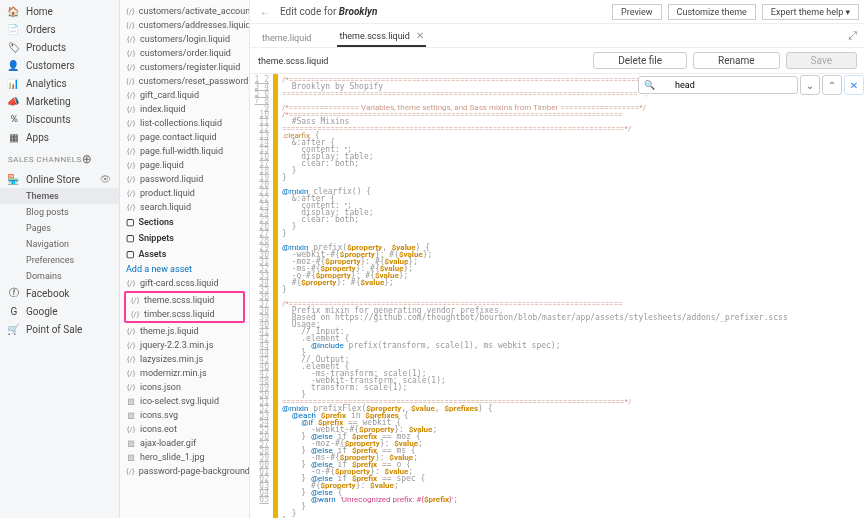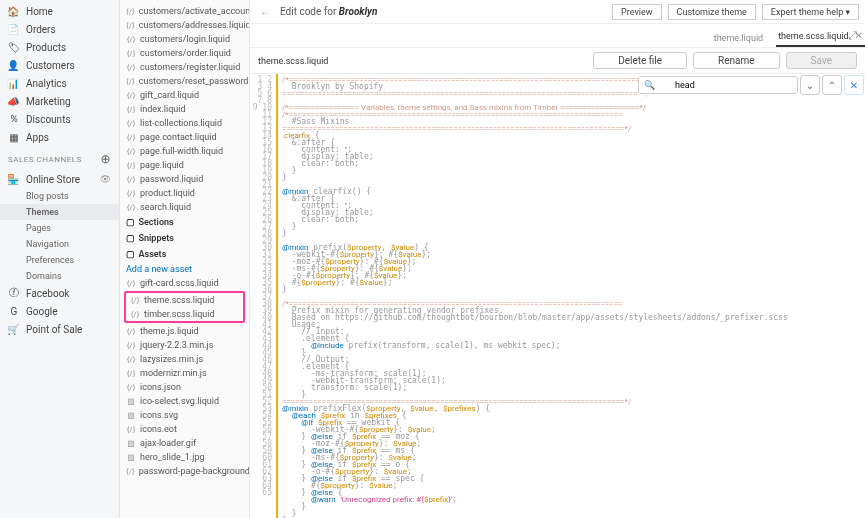--- a/index.html
+++ b/index.html
@@ -2,52 +2,52 @@
 <html><head>
 <meta charset="utf-8">
 <style>
 * { margin: 0; padding: 0; box-sizing: border-box; font-family: -apple-system, BlinkMacSystemFont, "Segoe UI", Roboto, sans-serif; }
 body { width: 865px; height: 518px; overflow: hidden; background: #fff; font-size: 10px; color: #333; display: flex; }
 .left-nav { width: 120px; background: #f5f6f7; border-right: 1px solid #e1e3e5; display: flex; flex-direction: column; padding-top: 2px; }
 .nav-item { display: flex; align-items: center; padding: 3px 8px; gap: 6px; cursor: pointer; color: #444; }
 .nav-item.active { background: #e8eaed; font-weight: 600; }
 .nav-item.sub { padding-left: 26px; font-size: 9px; color: #666; }
 .nav-item .ico { width: 12px; height: 12px; display: inline-flex; align-items: center; justify-content: center; }
-.nav-section-head { padding: 6px 8px 4px; font-size: 8px; color: #888; letter-spacing: .5px; display: flex; justify-content: space-between; align-items: center; }
+.nav-section-head { padding: 6px 8px 4px; font-size: 8px; color: #888; letter-spacing: .5px; display: flex; align-items: center; }
 .plus { font-size: 12px; color: #666; }
 .file-tree { width: 130px; background: #fafafa; border-right: 1px solid #e8e8e8; overflow-y: auto; overflow-x: hidden; padding: 4px 2px; font-size: 9px; }
 .file-item { display: flex; align-items: center; gap: 4px; padding: 2px 4px; color: #555; white-space: nowrap; cursor: pointer; }
 .file-item .f-ico { width: 10px; height: 10px; font-size: 8px; color: #999; display: inline-flex; align-items: center; justify-content: center; }
 .section-head { display: flex; align-items: center; gap: 4px; padding: 3px 4px; font-weight: 600; font-size: 9px; color: #333; }
 .link-text { color: #0070c0; }
 .hl-box { border: 2px solid #ff3b9a; border-radius: 2px; margin: 1px 2px; }
 .main { flex: 1; display: flex; flex-direction: column; }
 .topbar { height: 24px; border-bottom: 1px solid #eee; display: flex; align-items: center; padding: 0 6px; gap: 6px; }
 .back-btn { width: 18px; height: 18px; display: flex; align-items: center; justify-content: center; color: #888; cursor: pointer; }
 .title { font-size: 10px; color: #555; }
 .title b { color: #333; font-style: italic; }
 .spacer { flex: 1; }
 .btn { border: 1px solid #ccc; background: #fff; border-radius: 0; padding: 2px 8px; font-size: 9px; color: #444; cursor: pointer; }
-.tabs { height: 24px; border-bottom: 1px solid #eee; display: flex; align-items: flex-end; padding-left: 10px; gap: 11px; font-size: 9px; position: relative; justify-content: flex-end; }
+.tabs { height: 24px; border-bottom: 1px solid #eee; display: flex; align-items: flex-end; padding-left: 10px; gap: 24px; font-size: 9px; position: relative; }
 .tab { padding: 4px 2px; color: #888; cursor: pointer; display: flex; align-items: center; gap: 6px; }
 .tab.active { color: #333; border-bottom: 2px solid #333; }
 .close-x { font-size: 10px; color: #999; }
 .expand-ico { position: absolute; right: 8px; top: 5px; font-size: 11px; color: #888; cursor: pointer; }
 .filebar { height: 26px; border-bottom: 1px solid #eee; display: flex; align-items: center; padding: 0 8px; font-size: 9px; gap: 6px; }
 .filebar .fname { flex: 1; }
 .btn-sm { border: 1px solid #ccc; background: #fff; border-radius: 3px; padding: 2px 24px; font-size: 10px; color: #444; cursor: pointer; }
 .btn-save { background: #f0f0f0; color: #aaa; }
 .editor-wrap { flex: 1; display: flex; overflow: hidden; position: relative; }
-.gutter { width: 28px; background: #fff; border-right: 2px solid #eab308; text-align: right; padding: 2px 4px 2px 0; font-size: 8px; color: #bbb; line-height: 7px; font-family: monospace; }
+.gutter { width: 28px; background: #fff; border-right: 5px solid #eab308; text-align: right; padding: 2px 4px 2px 0; font-size: 8px; color: #bbb; line-height: 7px; font-family: monospace; text-decoration: underline; }
 .code { flex: 1; padding: 2px 4px; font-size: 8px; line-height: 7px; font-family: monospace; white-space: pre; overflow: hidden; color: #999; }
 .c-cm { color: #cc9988; }
 .c-sel { color: #c08830; }
 .c-kw { color: #0070c0; }
 .c-str { color: #cc4488; }
-.c-var { color: #cc8800; }
+.c-var { color: #cc8800; font-weight: bold; }
 .searchbar { position: absolute; top: 1px; right: 1px; display: flex; gap: 2px; align-items: center; background: #fff; }
 .search-input { border: 1px solid #ccc; border-radius: 3px; padding: 3px 4px 3px 36px; font-size: 9px; width: 160px; }
 .search-icon { position: absolute; left: 6px; top: 4px; font-size: 9px; color: #888; }
 .sq-btn { width: 20px; height: 20px; border: 1px solid #ccc; border-radius: 3px; background: #fff; display: flex; align-items: center; justify-content: center; font-size: 10px; color: #666; cursor: pointer; }
 .sq-btn.close { color: #3b82f6; border-color: #cfe2ff; }
 </style>
 </head>
 <body>
 
 <div class="left-nav">
@@ -88,22 +88,22 @@
   <div class="nav-section-head">
     <span>SALES CHANNELS</span>
     <span class="plus">⊕</span>
   </div>
   <div class="nav-item">
     <span class="ico">🏪</span>
     <span>Online Store</span>
     <span style="margin-left:auto;font-size:9px;color:#888">👁</span>
   </div>
   <div id="nav-sub">
+      <div class="nav-item sub active">Themes</div>
       <div class="nav-item sub">Blog posts</div>
-      <div class="nav-item sub active">Themes</div>
       <div class="nav-item sub">Pages</div>
       <div class="nav-item sub">Navigation</div>
       <div class="nav-item sub">Preferences</div>
       <div class="nav-item sub">Domains</div>
     </div>
   <div id="nav-extra">
       <div class="nav-item">
         <span class="ico">ⓕ</span>
         <span>Facebook</span>
       </div>

